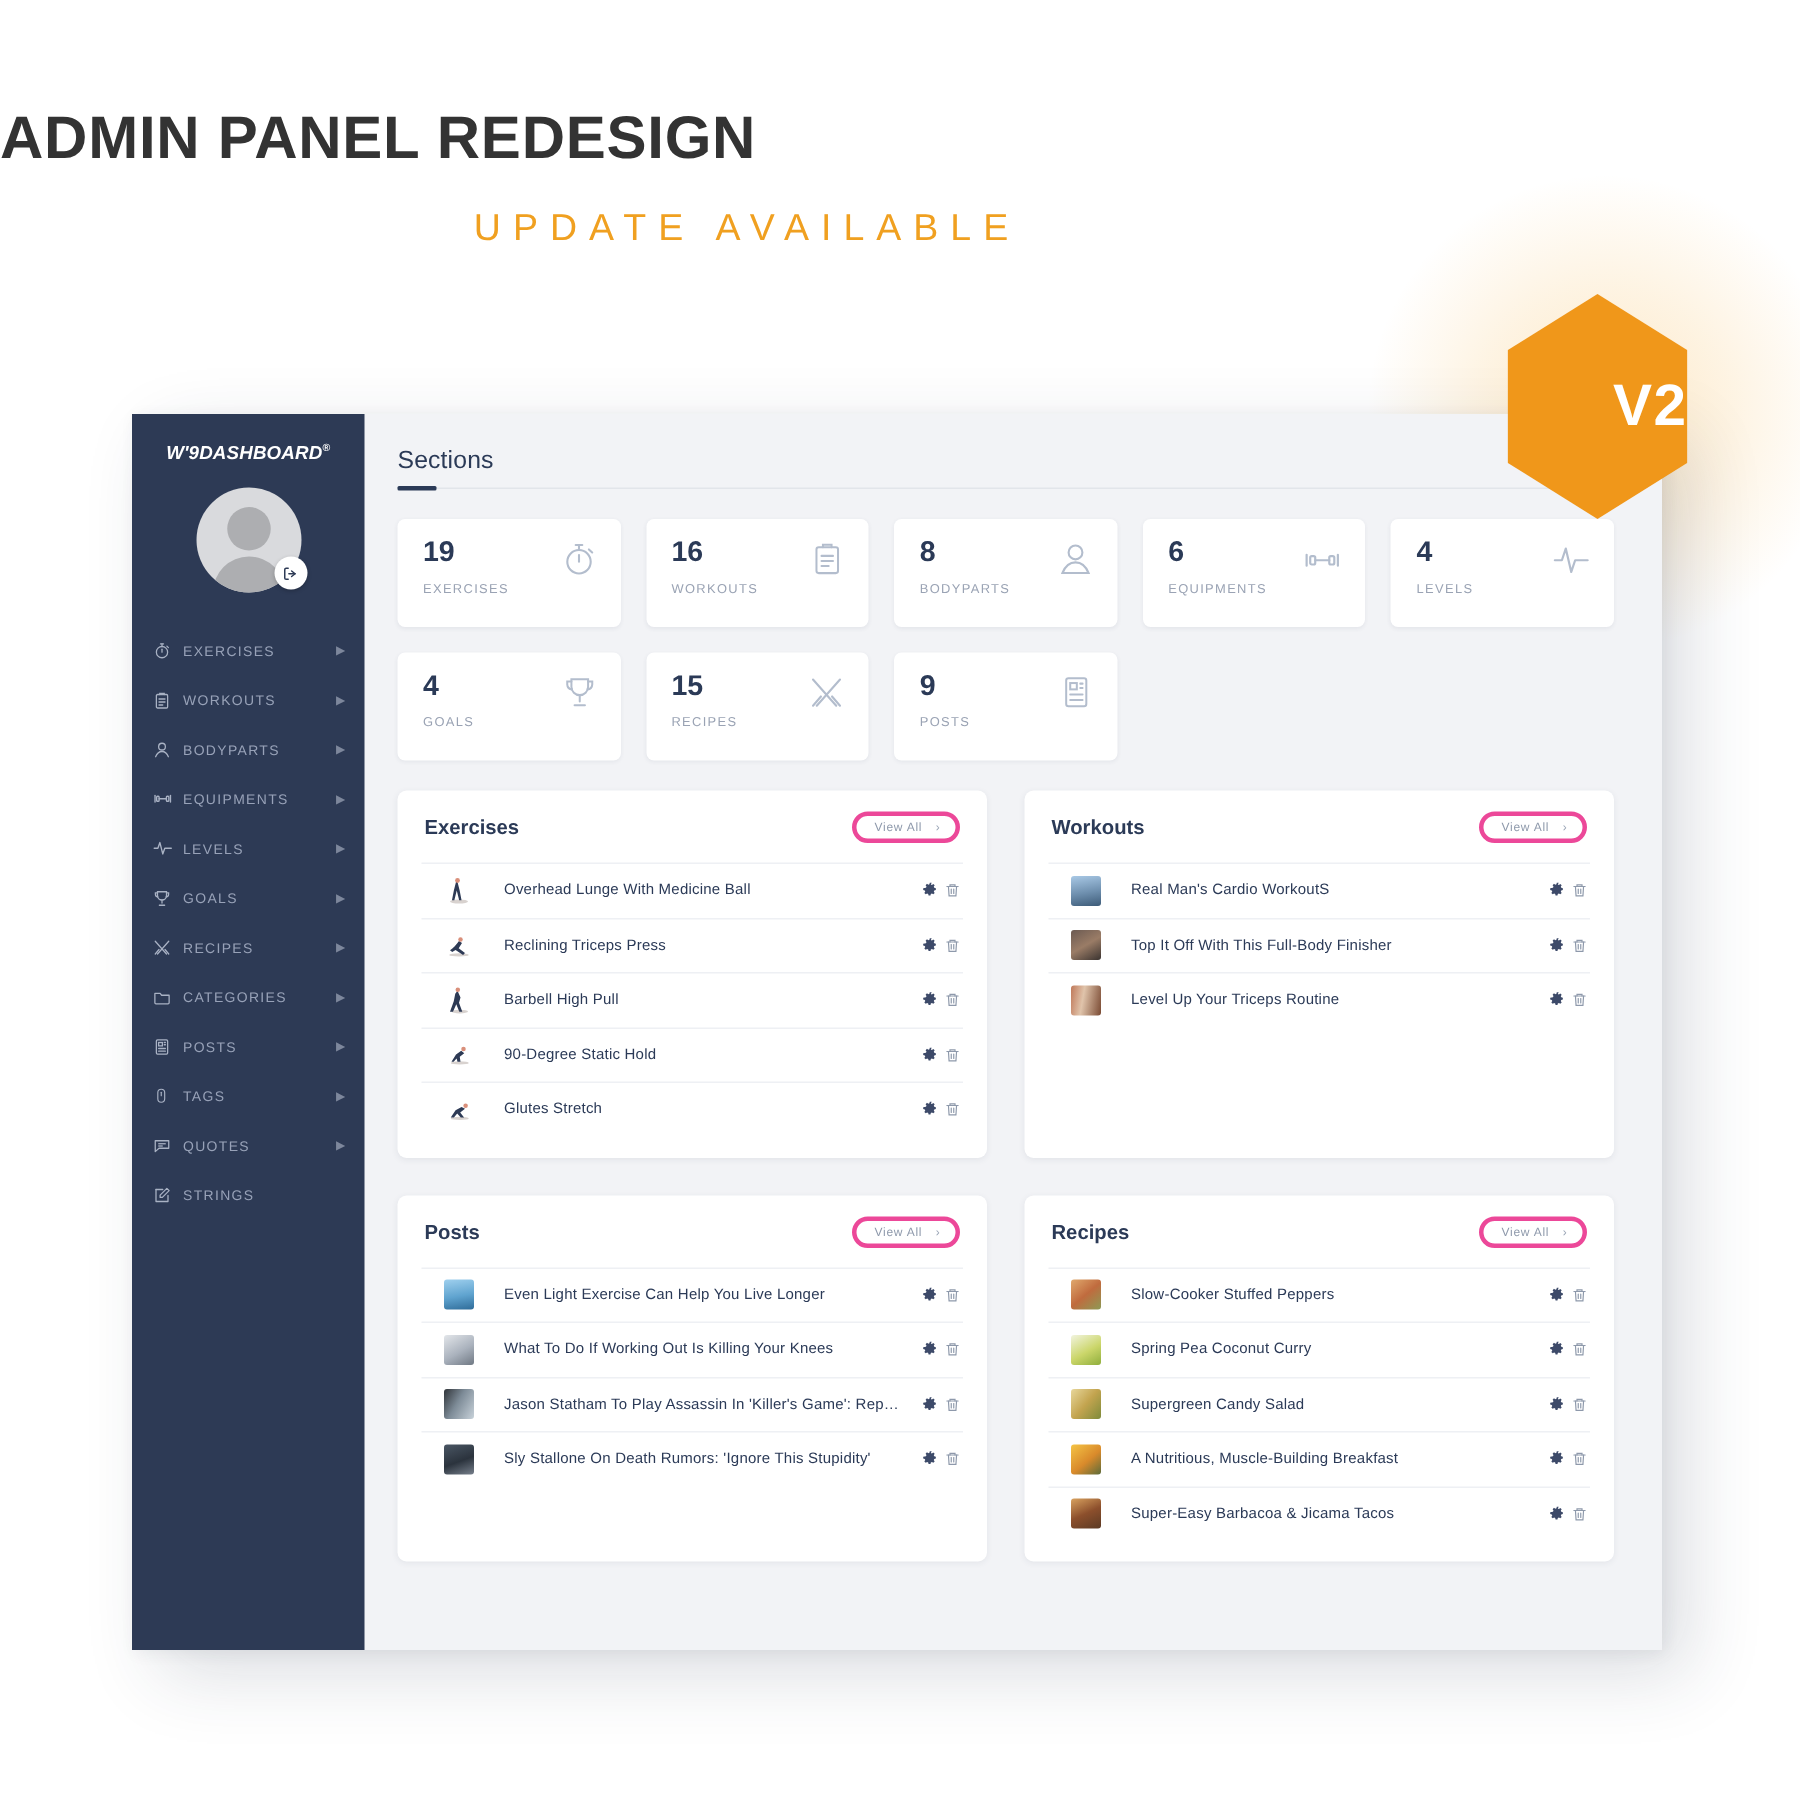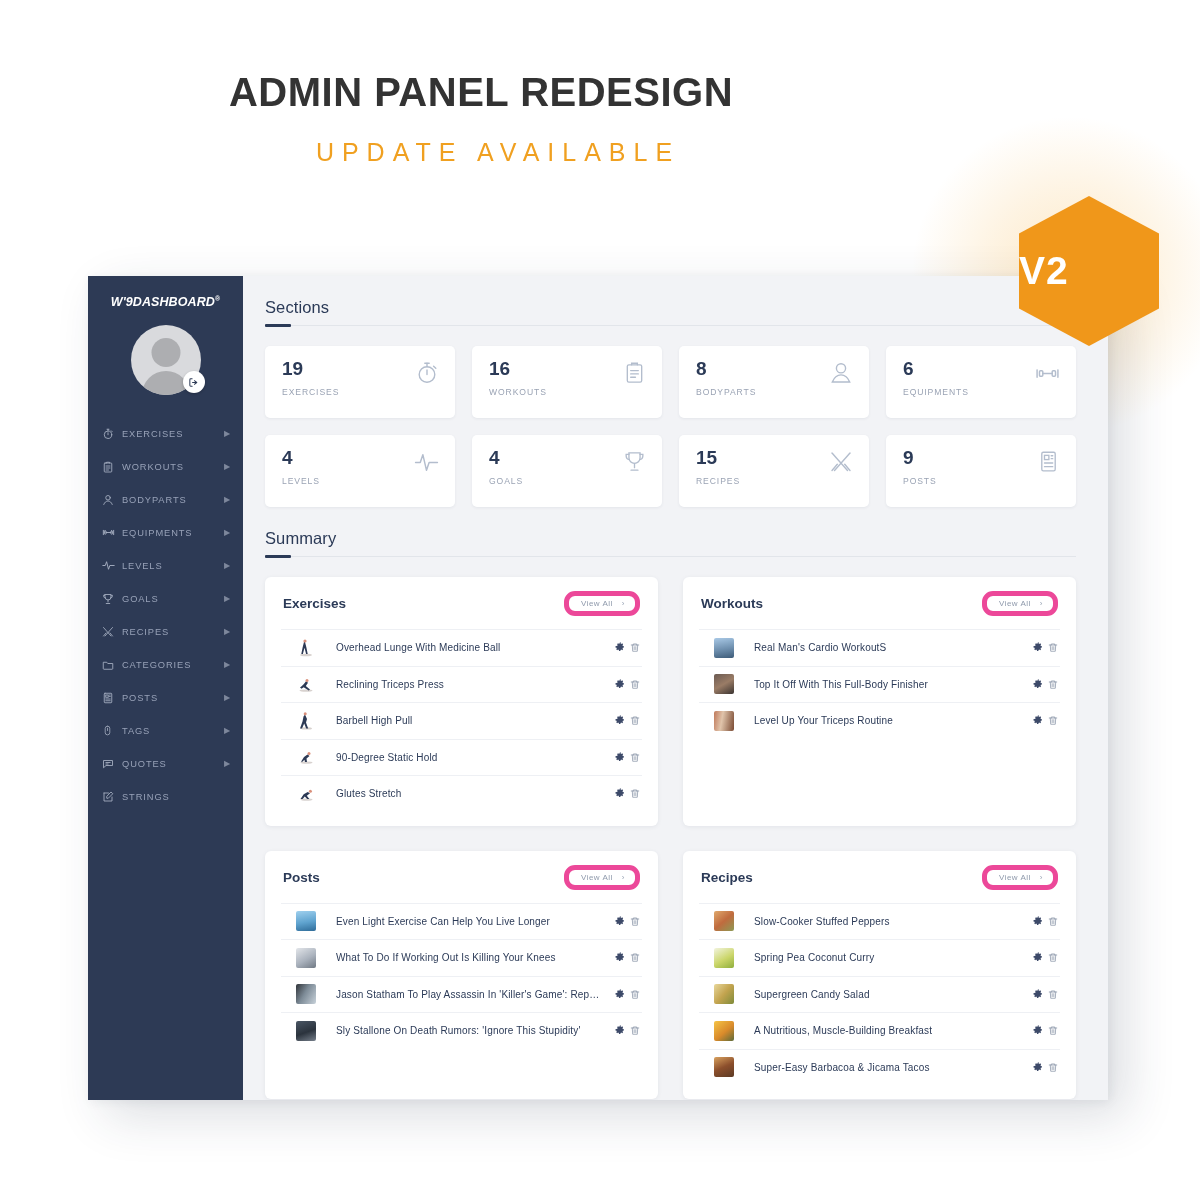--- a/index.html
+++ b/index.html
@@ -7,21 +7,21 @@
     width: 1200px; height: 1200px;
     font-family: "Liberation Sans", sans-serif;
     background: #ffffff;
     overflow: hidden;
   }
   #stage { position: relative; width: 1200px; height: 1200px; background:#fff; }
 
   
   .promo-title {
     position: absolute; top: 70px; left: 0; width: 962px;
-    text-align: center;
+    text-align: left;
     font-size: 40px; font-weight: 700; letter-spacing: 0.5px;
     color: #333333;
     font-family: "Liberation Sans", sans-serif;
   }
   .promo-sub {
     position: absolute; top: 138px; left: 0; width: 996px;
     text-align: center;
     font-size: 25px; font-weight: 400; letter-spacing: 8px;
     color: #f0a020;
   }
@@ -98,21 +98,21 @@
     padding-bottom: 8px;
   }
   .section-rule { height: 1px; background: #e2e5ea; position: relative; }
   .section-rule::before {
     content:""; position:absolute; left:0; top:-1px; width: 26px; height: 3px;
     background: #2b3a57; border-radius: 1px;
   }
 
   
   .stats {
-    display: grid; grid-template-columns: repeat(4, 1fr); gap: 17px;
+    display: grid; grid-template-columns: repeat(5, 1fr); gap: 17px;
     margin-top: 20px;
   }
   .stat {
     background: #ffffff; border-radius: 5px; height: 72px;
     padding: 13px 16px 0 17px;
     display: flex; justify-content: space-between; align-items: flex-start;
     box-shadow: 0 1px 3px rgba(45,58,85,0.07);
   }
   .stat-num { font-size: 19px; font-weight: 700; color: #2b3a57; line-height: 1; }
   .stat-label { font-size: 8.6px; color: #9aa3b4; letter-spacing: .9px; margin-top: 9px; }
@@ -127,21 +127,21 @@
     background: #ffffff; border-radius: 6px;
     box-shadow: 0 1px 4px rgba(45,58,85,0.08);
     padding: 0 16px 14px 16px;
   }
   .panel-head {
     display: flex; align-items: center; justify-content: space-between;
     padding: 14px 2px 13px 2px;
   }
   .panel-title { font-size: 13.5px; color: #2b3a57; font-weight: 700; }
   .view-all {
-    border: 5px solid #ec4899; border-radius: 11px;
+    border: 3px solid #ec4899; border-radius: 11px;
     padding: 3px 10px 3px 12px;
     font-size: 8px; color: #8e99ab; letter-spacing: .5px;
     display: inline-flex; align-items: center; gap: 9px;
     background: #fff; cursor: pointer;
   }
   .view-all .chev { font-size: 8px; color: #9aa5b6; }
 
   .row {
     display: flex; align-items: center;
     height: 36.5px; border-top: 1px solid #eef0f4;
@@ -159,26 +159,25 @@
     font-size: 10px; color: #2b3a57; letter-spacing: .15px;
     white-space: nowrap; overflow: hidden; text-overflow: ellipsis;
   }
   .row-actions { display: flex; align-items: center; gap: 4px; color: #445170; }
   .act { cursor: pointer; display:flex; }
   .act.trash { color: #8e99ab; }
 
   
   .hex {
     position: absolute; left: 1005px; top: 196px;
-    width: 140px; height: 150px;
+    width: 120px; height: 150px;
     background: #f0971a;
     clip-path: polygon(50% 0%, 100% 25%, 100% 75%, 50% 100%, 0% 75%, 0% 25%);
-    display: flex; align-items: center; justify-content: flex-start;
+    display: flex; align-items: center; justify-content: flex-end;
     filter: drop-shadow(0 6px 16px rgba(240,151,26,0.35));
-    margin-left: 14px;
   }
   .hex span { color: #fff; font-size: 39px; font-weight: 700; letter-spacing: 1px; }
 </style>
 </head>
 <body>
 
 <div id="stage">
 
   <div class="promo-title">ADMIN PANEL REDESIGN</div>
   <div class="promo-sub">UPDATE AVAILABLE</div>
@@ -483,24 +482,20 @@
                 <rect x="7.8" y="5.6" width="4.6" height="4.4"></rect>
                 <line x1="14.8" y1="6" x2="16.4" y2="6"></line>
                 <line x1="14.8" y1="9" x2="16.4" y2="9"></line>
                 <line x1="7.8" y1="13.6" x2="16.4" y2="13.6"></line>
                 <line x1="7.8" y1="17.4" x2="16.4" y2="17.4"></line>
               </svg>
           </span>
         </div>
       </div>
 
-      <div class="section-head" style="margin-top:22px;">
-        <div class="section-title">Summary</div>
-        <div class="section-rule"></div>
-      </div>
 
       <div class="panels">
 
         <section class="panel">
           <div class="panel-head">
             <div class="panel-title">Exercises</div>
             <div class="view-all">
               <span>View All</span>
               <span class="chev">›</span>
             </div>

